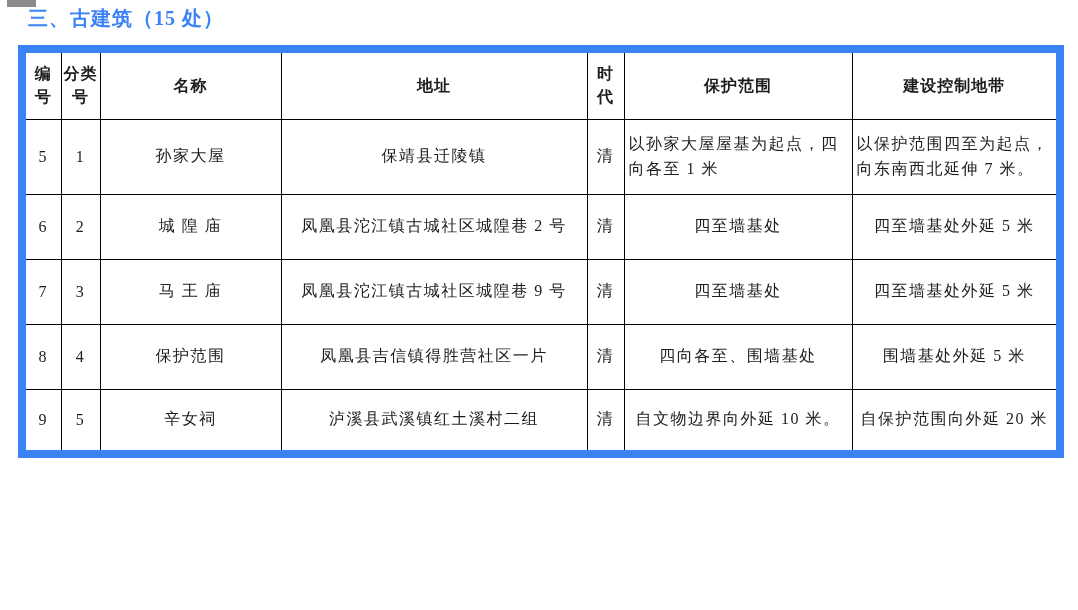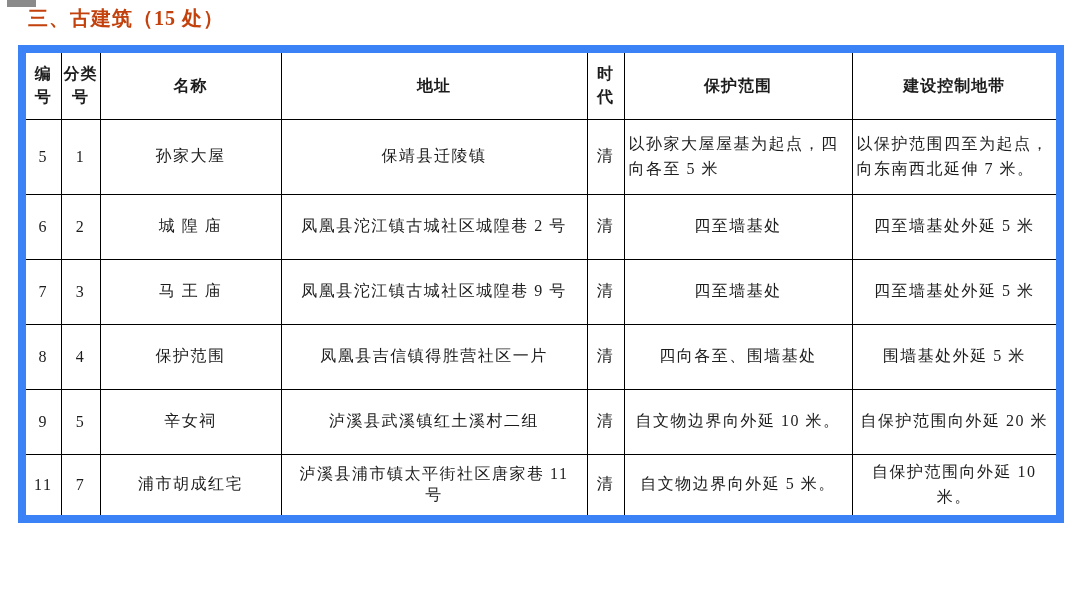--- a/index.html
+++ b/index.html
@@ -25,21 +25,21 @@
     background: #8a8a8a;
   }
   .doc-title {
     position: absolute;
     left: 28px;
     top: 5px;
     margin: 0;
     font-size: 20px;
     font-weight: bold;
     letter-spacing: 1px;
-    color: #c2410c;
+    color: #3b82f6;
   }
   table.heritage {
     position: absolute;
     left: 18px;
     top: 45px;
     width: 1038px;
     border-collapse: collapse;
     table-layout: fixed;
     border: 8px solid #3b82f6;
   }
@@ -95,21 +95,21 @@
         <th>建设控制地带</th>
       </tr>
     </thead>
     <tbody>
         <tr>
     <td class="c-id">5</td>
     <td class="c-cls">1</td>
     <td class="c-name">孙家大屋</td>
     <td class="c-addr">保靖县迁陵镇</td>
     <td class="c-era">清</td>
-    <td class="c-prot">以孙家大屋屋基为起点，四向各至 5 米</td>
+    <td class="c-prot">以孙家大屋屋基为起点，四向各至 1 米</td>
     <td class="c-ctrl">以保护范围四至为起点，向东南西北延伸 7 米。</td>
   </tr>
         <tr>
     <td class="c-id">6</td>
     <td class="c-cls">2</td>
     <td class="c-name">城 隍 庙</td>
     <td class="c-addr">凤凰县沱江镇古城社区城隍巷 2 号</td>
     <td class="c-era">清</td>
     <td class="c-prot">四至墙基处</td>
     <td class="c-ctrl">四至墙基处外延 5 米</td>
@@ -134,24 +134,15 @@
   </tr>
         <tr>
     <td class="c-id">9</td>
     <td class="c-cls">5</td>
     <td class="c-name">辛女祠</td>
     <td class="c-addr">泸溪县武溪镇红土溪村二组</td>
     <td class="c-era">清</td>
     <td class="c-prot">自文物边界向外延 10 米。</td>
     <td class="c-ctrl">自保护范围向外延 20 米</td>
   </tr>
-        <tr>
-    <td class="c-id">11</td>
-    <td class="c-cls">7</td>
-    <td class="c-name">浦市胡成红宅</td>
-    <td class="c-addr">泸溪县浦市镇太平街社区唐家巷 11 号</td>
-    <td class="c-era">清</td>
-    <td class="c-prot">自文物边界向外延 5 米。</td>
-    <td class="c-ctrl">自保护范围向外延 10 米。</td>
-  </tr>
       </tbody>
   </table>
 </div>
 
 </body></html>

